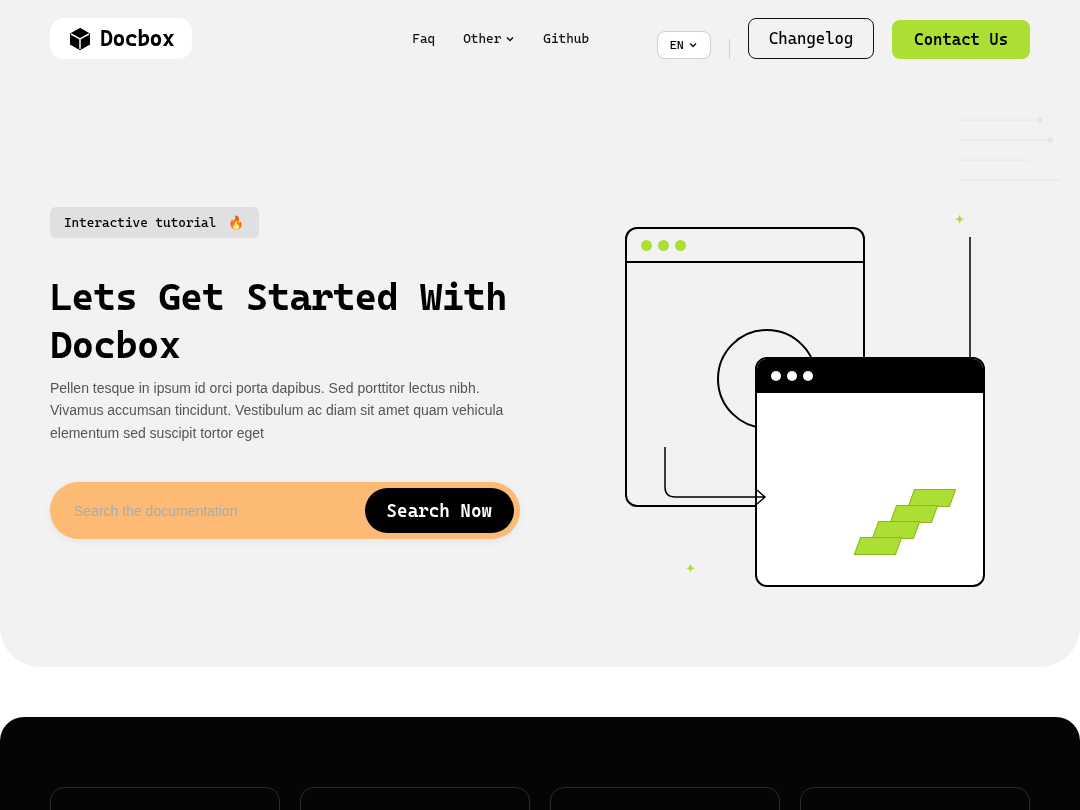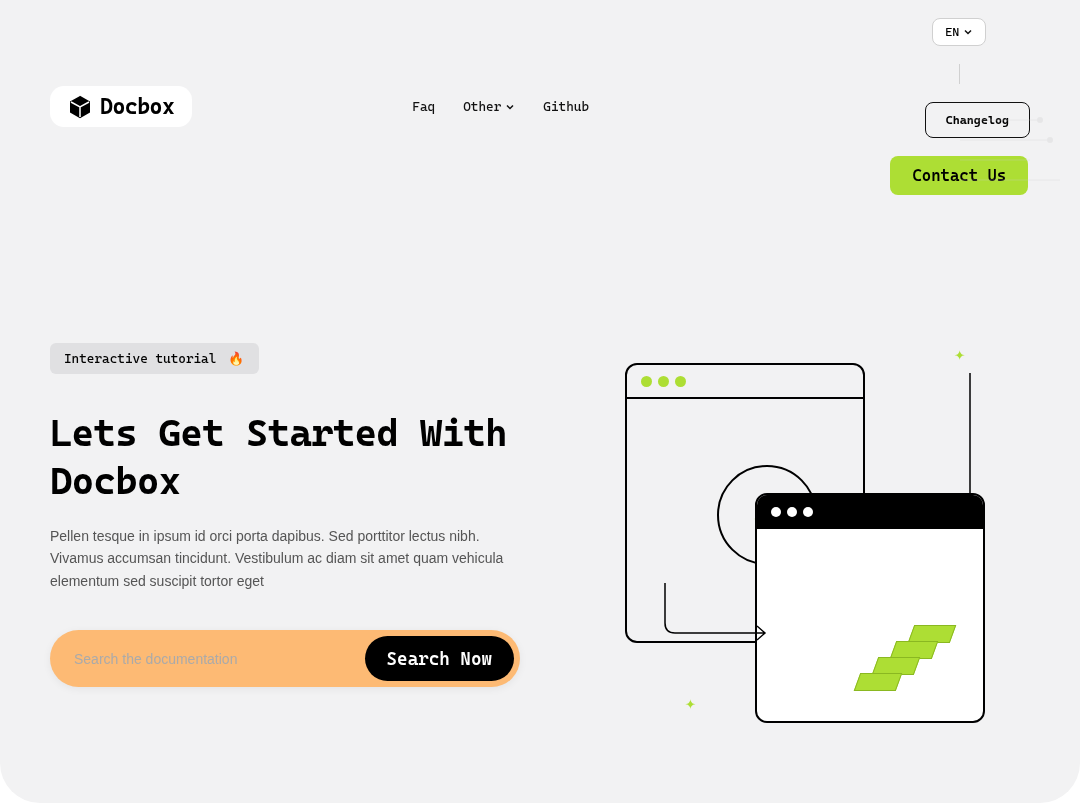--- a/index.html
+++ b/index.html
@@ -4,30 +4,30 @@
 <style>
 * { margin: 0; padding: 0; box-sizing: border-box; }
 body { font-family: ui-monospace, 'SF Mono', Monaco, 'Cascadia Code', monospace; background: #fff; width: 1080px; }
 .hero-bg { background: #f2f2f3; border-radius: 0 0 40px 40px; position: relative; overflow: hidden; }
 .circuit-lines { position: absolute; right: 0; top: 100px; width: 120px; height: 200px; opacity: 0.3; }
 .header { display: flex; align-items: center; padding: 18px 50px; }
 .logo-wrap { background: #fff; border-radius: 14px; padding: 8px 18px; display: flex; align-items: center; gap: 8px; }
 .logo-text { font-size: 22px; font-weight: 700; letter-spacing: -0.5px; }
 .nav { display: flex; gap: 28px; margin-left: 220px; }
 .nav-item { font-size: 13px; font-weight: 500; color: #111; cursor: pointer; display: flex; align-items: center; gap: 4px; }
-.right-actions { margin-left: auto; display: flex; align-items: center; gap: 18px; flex-direction: column; }
+.right-actions { margin-left: auto; display: flex; align-items: flex-end; gap: 18px; }
 .lang-select { border: 1px solid #d0d0d0; background: #fff; border-radius: 8px; padding: 6px 12px; font-size: 12px; font-weight: 500; display: flex; align-items: center; gap: 4px; cursor: pointer; }
 .divider { width: 1px; height: 20px; background: #d0d0d0; }
-.btn-outline { border: 1px solid #111; background: transparent; border-radius: 8px; padding: 10px 20px; font-size: 12px; font-weight: 700; font-family: inherit; cursor: pointer; margin-left: 36px; }
+.btn-outline { border: 1px solid #111; background: transparent; border-radius: 8px; padding: 10px 20px; font-size: 16px; font-weight: 400; font-family: inherit; cursor: pointer; }
 .btn-primary { background: #adde34; border: none; border-radius: 8px; padding: 10px 22px; font-size: 16px; font-weight: 600; font-family: inherit; cursor: pointer; }
 .hero { display: flex; padding: 130px 50px 80px; gap: 40px; }
 .hero-left { flex: 1; max-width: 510px; }
 .badge { display: inline-flex; align-items: center; gap: 12px; background: #e0e0e2; border-radius: 6px; padding: 8px 14px; font-size: 13px; font-weight: 500; }
 .hero-title { font-size: 38px; font-weight: 700; line-height: 1.25; margin-top: 36px; letter-spacing: -0.5px; }
-.hero-desc { font-family: -apple-system, BlinkMacSystemFont, sans-serif; font-size: 14px; color: #555; line-height: 1.6; margin-top: 20px; }
+.hero-desc { font-family: -apple-system, BlinkMacSystemFont, sans-serif; font-size: 14px; color: #555; line-height: 1.6; margin-top: 8px; }
 .search-bar { display: flex; align-items: center; background: #fdba74; border-radius: 30px; padding: 6px 6px 6px 24px; margin-top: 38px; box-shadow: 0 2px 8px rgba(0,0,0,0.06); }
 .search-input { flex: 1; border: none; outline: none; font-size: 14px; font-family: -apple-system, sans-serif; color: #333; background: transparent; }
 .search-input::placeholder { color: #aaa; }
 .search-btn { background: #000; color: #fff; border: none; border-radius: 24px; padding: 12px 22px; font-size: 18px; font-weight: 600; font-family: inherit; cursor: pointer; }
 .hero-right { flex: 1; display: flex; justify-content: center; align-items: center; }
 .illustration { width: 380px; height: 380px; position: relative; }
 .window1 { position: absolute; top: 20px; left: 20px; width: 240px; height: 280px; border: 2px solid #000; border-radius: 12px; background: #f2f2f3; }
 .window1-header { height: 34px; display: flex; align-items: center; gap: 6px; padding-left: 14px; border-bottom: 2px solid #000; }
 .dot-g { width: 11px; height: 11px; border-radius: 50%; background: #adde34; }
 .star-circle { position: absolute; top: 100px; left: 90px; width: 100px; height: 100px; border: 2px solid #000; border-radius: 50%; display: flex; align-items: center; justify-content: center; }

